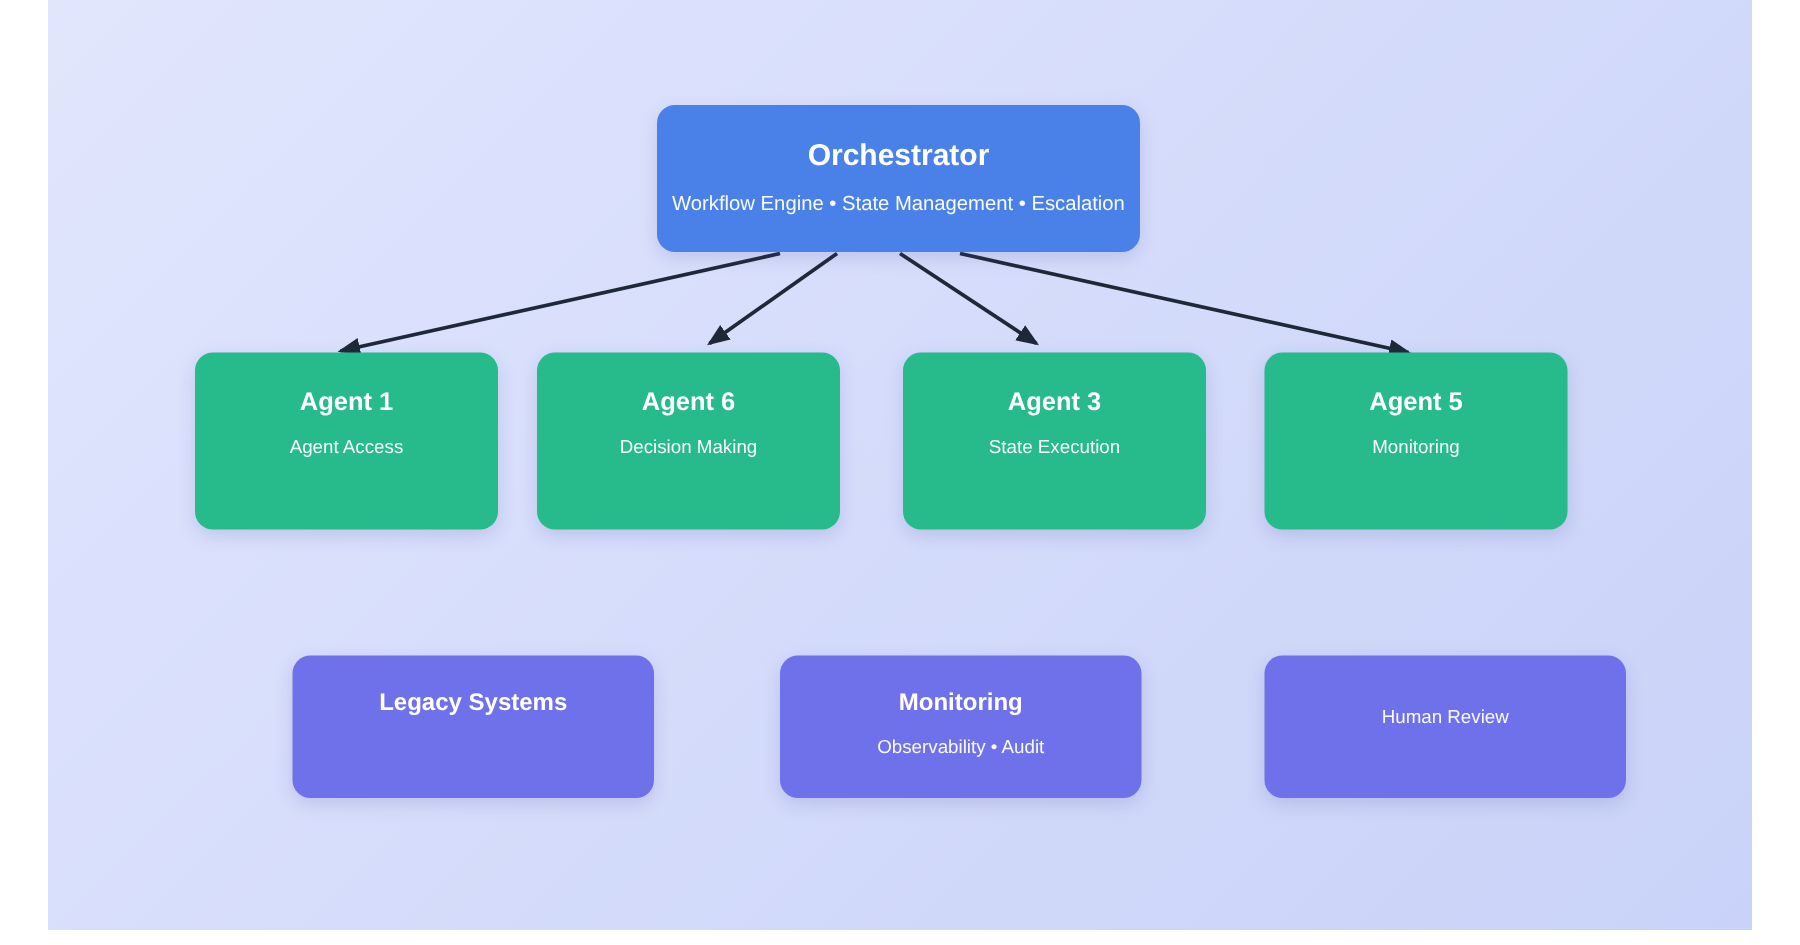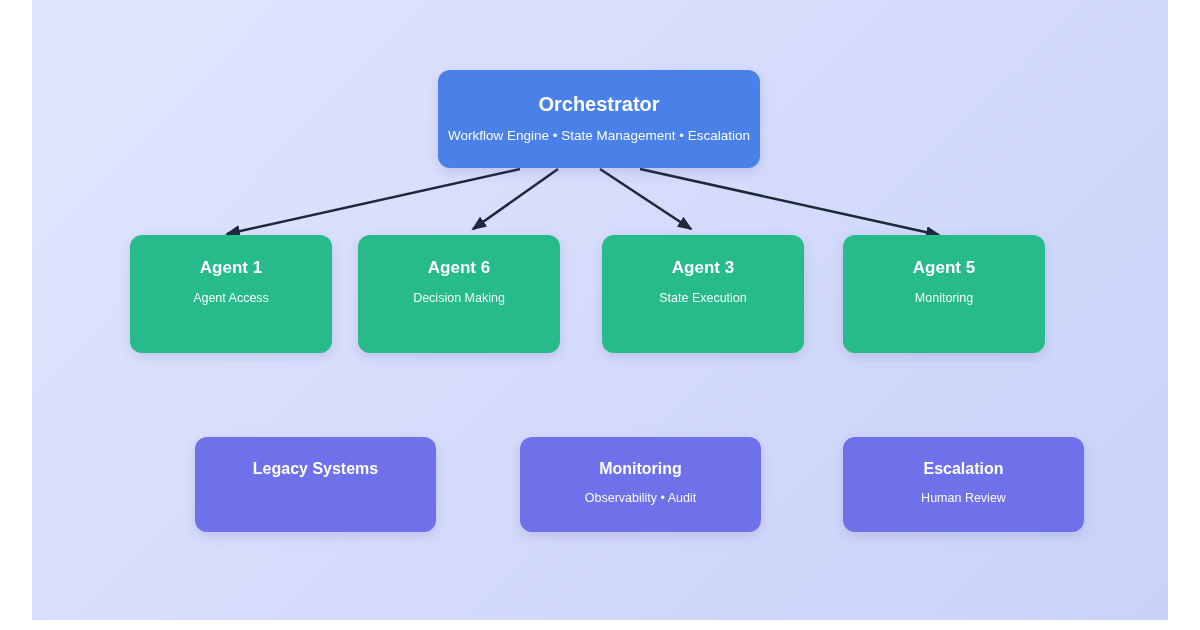--- a/index.html
+++ b/index.html
@@ -110,17 +110,16 @@
   </div>
 
   <div class="node support support-1">
     <div class="title">Legacy Systems</div>
   </div>
   <div class="node support support-2">
     <div class="title">Monitoring</div>
     <div class="subtitle">Observability • Audit</div>
   </div>
   <div class="node support support-3">
-    <div class="title">Escalation</div>
     <div class="subtitle">Human Review</div>
   </div>
 
 </div>
 
 </body></html>

